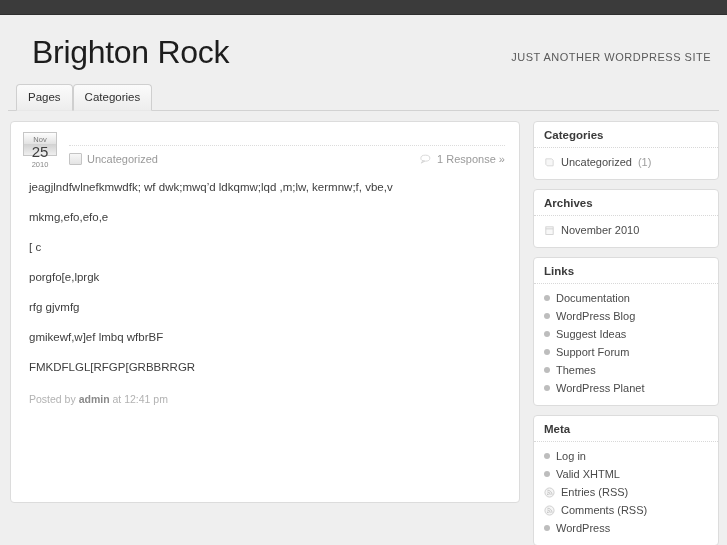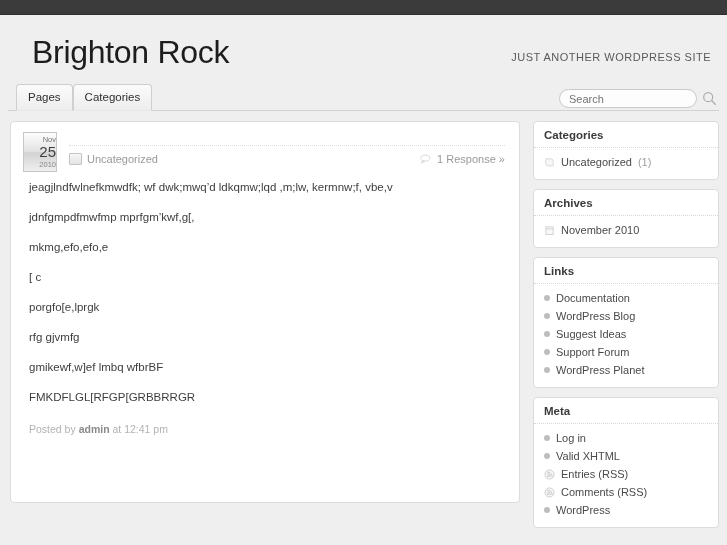--- a/index.html
+++ b/index.html
@@ -121,25 +121,25 @@
     min-height: 382px;
   }
   .post-head {
     display: flex;
     align-items: flex-start;
     position: relative;
     min-height: 42px;
   }
   .date-badge {
     width: 34px;
-    height: 40px;
+    height: 24px;
     border-radius: 0;
     background: linear-gradient(to bottom, #fdfdfd 0%, #e3e3e3 48%, #d2d2d2 52%, #efefef 100%);
     border: 1px solid #c6c6c6;
-    text-align: right;
+    text-align: center;
     color: #666;
     box-sizing: border-box;
     padding-top: 2px;
     flex: 0 0 auto;
   }
   .date-mon { font-size: 7.5px; line-height: 9px; color: #777; }
   .date-day { font-size: 15px; line-height: 16px; color: #3f3f3f; font-weight: normal; }
   .date-year { font-size: 7.5px; line-height: 10px; color: #888; }
   .post-meta {
     flex: 1;
@@ -241,27 +241,20 @@
 
   <div class="site-header">
     <h1 class="site-title">Brighton Rock</h1>
     <div class="site-tagline">JUST ANOTHER WORDPRESS SITE</div>
   </div>
 
   <div class="navbar">
     <div class="tabs">
       <div class="tab">Pages</div>
       <div class="tab">Categories</div>
-    </div>
-    <div class="search-wrap">
-      <input class="search-input" type="text" placeholder="Search" style="">
-      <svg class="search-icon" viewBox="0 0 16 16">
-        <circle cx="6.6" cy="6.6" r="4.8" fill="none" stroke="#777" stroke-width="1.3"></circle>
-        <line x1="10.2" y1="10.2" x2="14.6" y2="14.6" stroke="#777" stroke-width="1.4"></line>
-      </svg>
     </div>
   </div>
 
   <div class="content-row">
 
     <div class="post-col">
       <div class="post">
 
         <div class="post-head">
           <div class="date-badge">
@@ -279,21 +272,20 @@
                 <ellipse cx="6.2" cy="5" rx="5.4" ry="3.6" fill="none" stroke="#9a9a9a" stroke-width="1"></ellipse>
                 <path d="M3 8.2 L1.4 11 L5.4 8.6 Z" fill="none" stroke="#9a9a9a" stroke-width="1"></path>
               </svg>
               <span>1 Response »</span>
             </div>
           </div>
         </div>
 
         <div class="post-body">
           <p>jeagjlndfwlnefkmwdfk; wf dwk;mwq’d ldkqmw;lqd ,m;lw, kermnw;f, vbe,v</p>
-          <p>jdnfgmpdfmwfmp mprfgm’kwf,g[,</p>
           <p>mkmg,efo,efo,e</p>
           <p>[ c</p>
           <p>porgfo[e,lprgk</p>
           <p>rfg gjvmfg</p>
           <p>gmikewf,w]ef lmbq wfbrBF</p>
           <p>FMKDFLGL[RFGP[GRBBRRGR</p>
         </div>
 
         <div class="post-footer">
           <span>Posted by</span>
@@ -346,20 +338,24 @@
           <li>
             <span class="bullet"></span>
             <span>Suggest Ideas</span>
           </li>
           <li>
             <span class="bullet"></span>
             <span>Support Forum</span>
           </li>
           <li>
             <span class="bullet"></span>
+            <span>Themes</span>
+          </li>
+          <li>
+            <span class="bullet"></span>
             <span>WordPress Planet</span>
           </li>
         </ul>
       </div>
 
       <div class="widget">
         <div class="widget-title">Meta</div>
         <ul>
           <li>
             <span class="bullet"></span>

